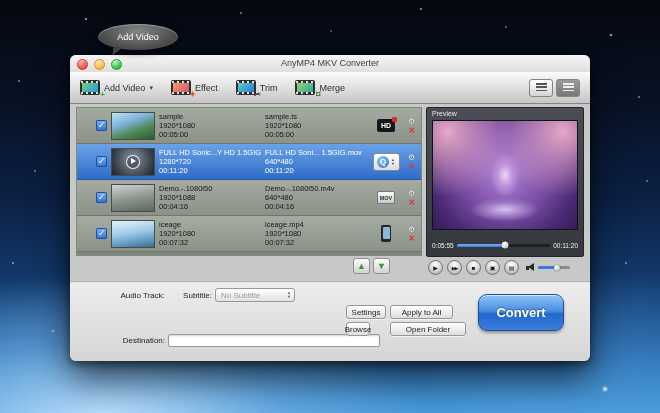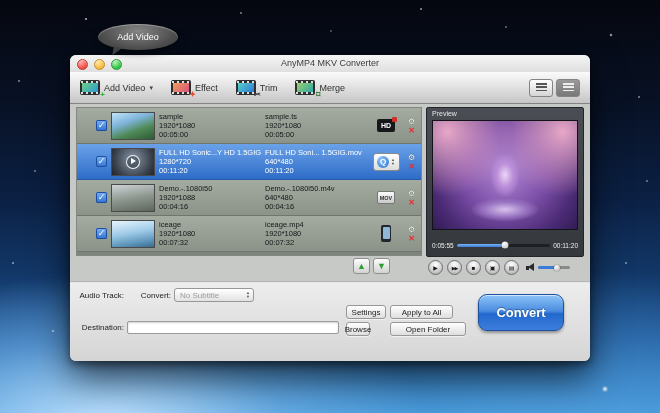--- a/index.html
+++ b/index.html
@@ -158,22 +158,22 @@
   .vol-track{width:32px;height:3px;background:#8a8a8a;border-radius:2px;position:relative;}
   .vol-fill{position:absolute;left:0;top:0;bottom:0;width:60%;background:#3a7ad8;border-radius:2px;}
   .vol-knob{position:absolute;left:60%;top:50%;width:6px;height:6px;transform:translate(-50%,-50%);border-radius:50%;
     background:radial-gradient(circle at 35% 30%,#fff,#b0b0b0);box-shadow:0 0 1px #000;}
 
   
   .sep{position:absolute;left:0;right:0;top:226px;height:2px;background:linear-gradient(#9a9a9a,#ffffff);}
   .bottom{position:absolute;left:0;right:0;top:228px;bottom:0;border-radius:0 0 6px 6px;
     background:linear-gradient(#ededed,#d5d5d5);font-size:8px;color:#222;}
   .brow{position:absolute;left:6px;display:flex;align-items:center;gap:3px;}
-  .brow.r1{top:5px;}.brow.r2{top:22px;}.brow.r3{top:38px;}
-  .blabel{width:48px;text-align:right;flex:0 0 auto;}
+  .brow.r1{top:5px;}.brow.r2{top:22px;}.brow.r3{top:51px;}
+  .blabel{width:48px;text-align:right;flex:0 0 auto;margin-left:41px;}
   .sublabel{width:38px;text-align:right;flex:0 0 auto;margin-left:6px;}
   .dropdown{height:14px;border:1px solid #979797;border-radius:3px;box-sizing:border-box;
     background:linear-gradient(#ffffff,#e2e2e2);display:flex;align-items:center;padding:0 3px 0 5px;gap:3px;}
   .dd-audio{width:92px;}
   .dd-sub{width:80px;color:#9a9a9a;}
   .dd-profile{width:212px;}
   .dd-text{flex:1;white-space:nowrap;overflow:hidden;}
   .dd-arrows{display:flex;flex-direction:column;font-size:4px;line-height:3.8px;color:#555;flex:0 0 auto;}
   .dd-arrows::before{content:"\25B2";}
   .dd-arrows::after{content:"\25BC";}
@@ -385,21 +385,21 @@
       </span>
     </div>
   </div>
 
   <div class="sep"></div>
 
   <div class="bottom">
 
     <div class="brow r1">
       <span class="blabel">Audio Track:</span>
-      <span class="sublabel">Convert:</span>
+      <span class="sublabel">Subtitle:</span>
       <span class="dropdown dd-sub">
         <span class="dd-text">No Subtitle</span>
         <span class="dd-arrows"></span>
       </span>
     </div>
 
 
     <div class="brow r3">
       <span class="blabel">Destination:</span>
       <span class="dest"></span>

